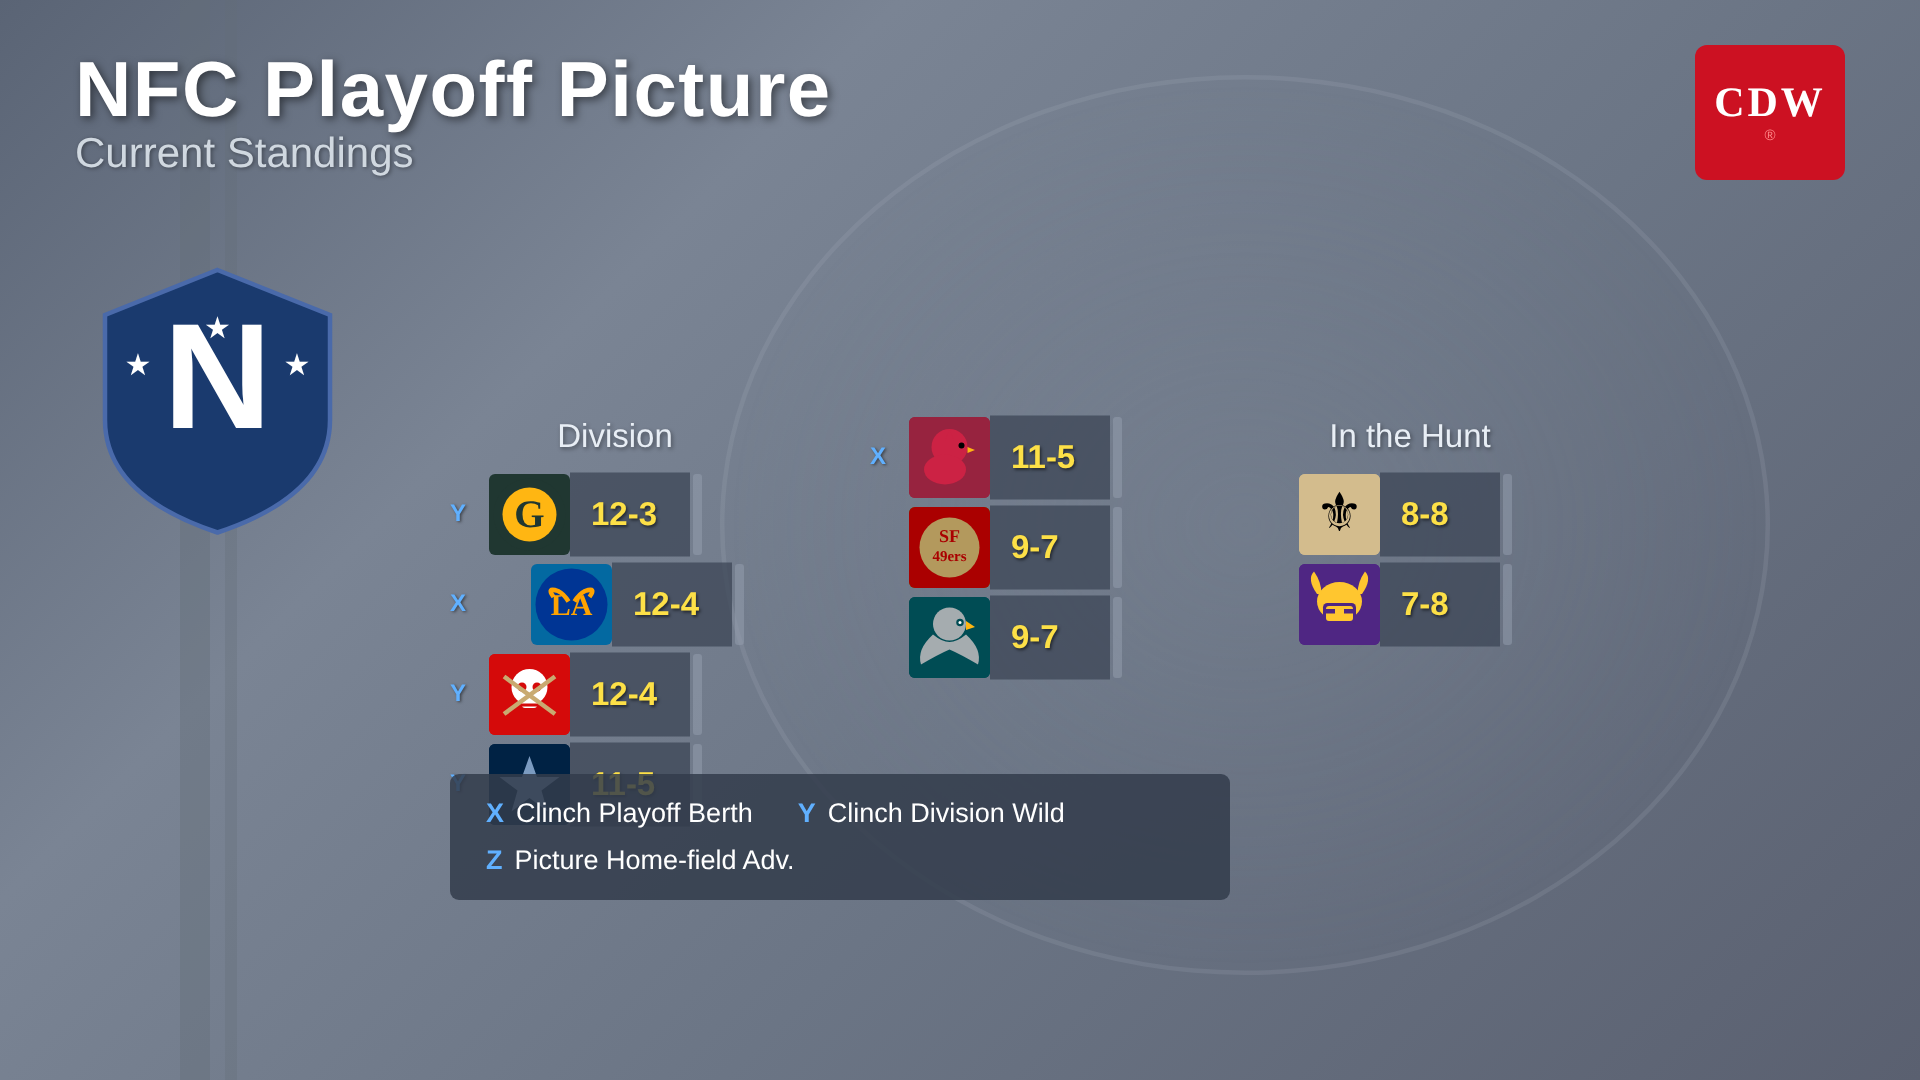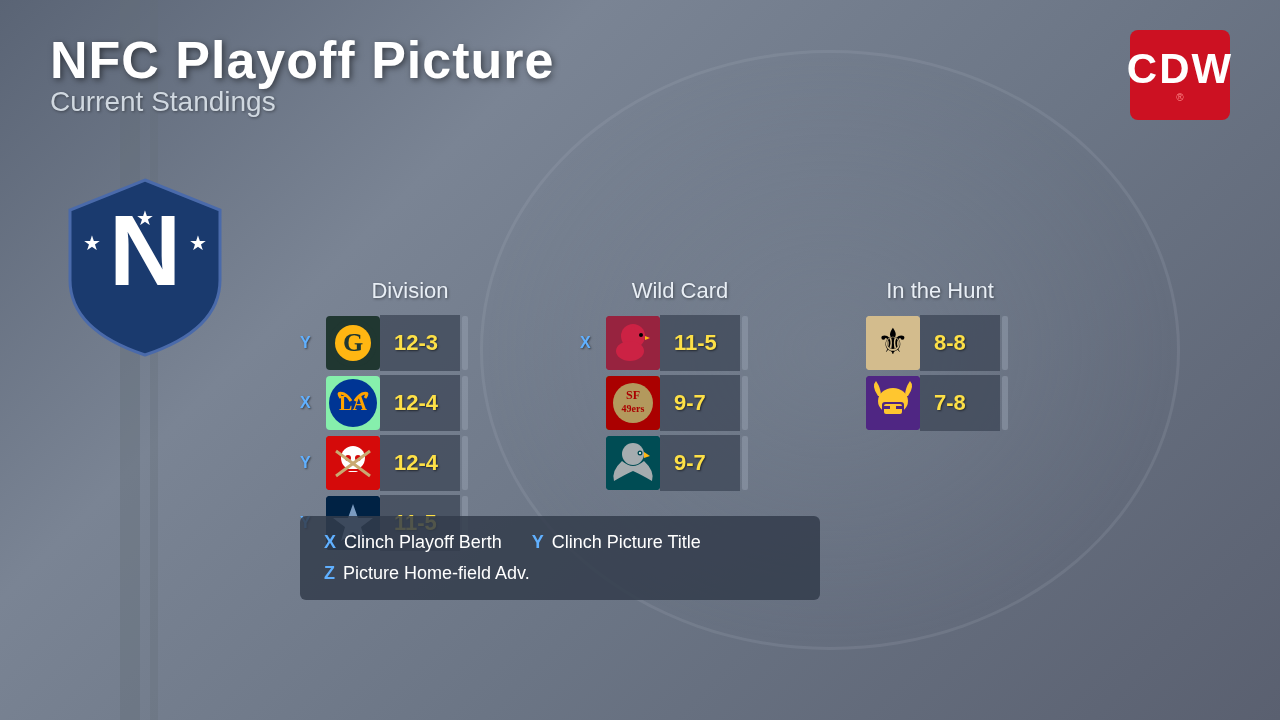--- a/index.html
+++ b/index.html
@@ -82,24 +82,25 @@
       width: 100px;
       height: 90px;
       border-radius: 8px;
       display: flex;
       align-items: center;
       justify-content: center;
       flex-direction: column;
     }
     .cdw-text {
       color: white;
-      font-size: 42px;
+      font-size: 28px;
       font-weight: 900;
       letter-spacing: 2px;
       line-height: 1;
+      font-family: Liberation Serif, serif;
     }
     .cdw-dot {
       color: #ff8888;
       font-size: 10px;
       margin-top: 2px;
     }
 
     
     .nfc-logo {
       position: absolute;
@@ -225,21 +226,21 @@
     .legend-badge {
       font-weight: bold;
       font-size: 18px;
     }
     .legend-badge-x { color: #60b0ff; }
     .legend-badge-y { color: #60b0ff; }
     .legend-badge-z { color: #60b0ff; }
 
     
     .logo-packers { background: #203731; }
-    .logo-rams { background: #86efac; }
+    .logo-rams { background: #0369a1; margin-left: 28px; }
     .logo-buccaneers { background: #d50a0a; }
     .logo-cowboys { background: #002244; }
     .logo-cardinals { background: #97233f; }
     .logo-49ers { background: #4d7c0f; }
     .logo-eagles { background: #004c54; }
     .logo-saints { background: #d3bc8d; }
     .logo-vikings { background: #4f2683; }
   </style>
 </head>
 <body>
@@ -340,21 +341,20 @@
             <rect width="54" height="54" fill="#002244"></rect>
             <polygon points="27,8 32,22 47,22 35,31 39,45 27,36 15,45 19,31 7,22 22,22" fill="#7B9BC0"></polygon>
           </svg>
         </div>
         <div class="record-box">11-5</div>
         <div class="row-end-bar"></div>
       </div>
     </div>
 
     <div class="wildcard-col">
-      <div class="col-header">Wild Card</div>
 
       <div class="team-row">
         <span class="badge">X</span>
         <div class="team-logo-box logo-cardinals">
           <svg viewBox="0 0 54 54">
             <rect width="54" height="54" fill="#97233f"></rect>
 
             <circle cx="27" cy="20" r="12" fill="#cc2244"></circle>
 
             <polygon points="39,20 44,22 39,24" fill="#FFB612"></polygon>
@@ -448,21 +448,21 @@
   </div>
 
   <div class="legend">
     <div class="legend-row">
       <div class="legend-item">
         <span class="legend-badge legend-badge-x">X</span>
         <span>Clinch Playoff Berth</span>
       </div>
       <div class="legend-item">
         <span class="legend-badge legend-badge-y">Y</span>
-        <span>Clinch Picture Title</span>
+        <span>Clinch Division Wild</span>
       </div>
     </div>
     <div class="legend-row">
       <div class="legend-item">
         <span class="legend-badge legend-badge-z">Z</span>
         <span>Picture Home-field Adv.</span>
       </div>
     </div>
   </div>
 

